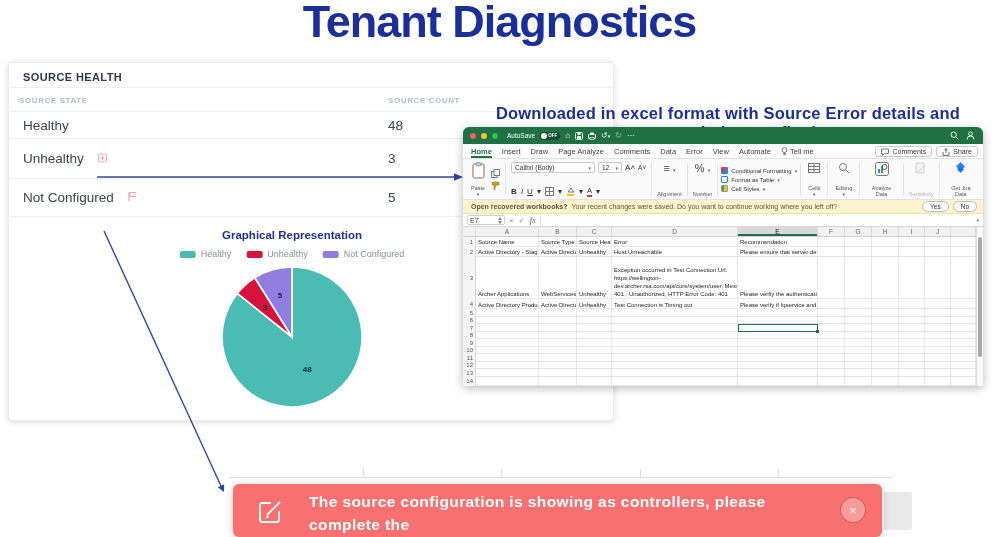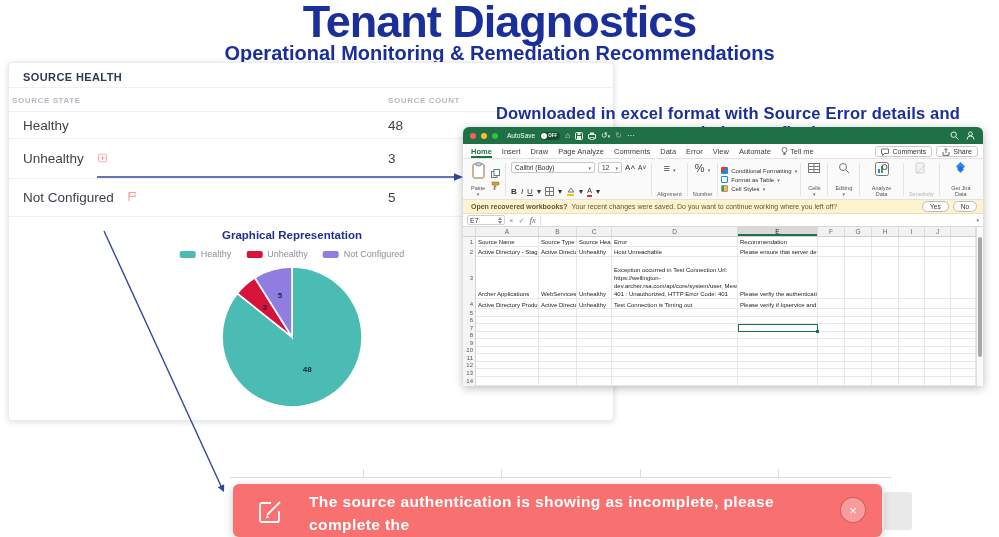--- a/index.html
+++ b/index.html
@@ -105,26 +105,25 @@
   .banner-ico{position:absolute;left:22px;top:12px;}
   .banner-text{position:absolute;left:76px;top:6px;width:530px;font-size:15.5px;font-weight:600;letter-spacing:.4px;color:#fff;line-height:23px;}
   .banner-close{position:absolute;right:16px;top:13px;width:26px;height:26px;border-radius:50%;background:rgba(255,255,255,.30);border:1.5px solid rgba(140,30,30,.45);color:#fff;font-size:13px;display:flex;align-items:center;justify-content:center;cursor:pointer;}
 </style>
 </head>
 <body>
 
 <div class="stage">
 
   <div class="page-title">Tenant Diagnostics</div>
-  <div class="page-subtitle">Operational Monitoring &amp; Remediation Recommendations</div>
 
   <section class="card">
     <div class="sh-title">SOURCE HEALTH</div>
     <div class="sh-div" style="top:24px"></div>
-    <div class="sh-colhead" style="left:3px">SOURCE STATE</div>
+    <div class="sh-colhead" style="left:10px">SOURCE STATE</div>
     <div class="sh-colhead" style="left:379px">SOURCE COUNT</div>
     <div class="sh-div" style="top:48px"></div>
     <div id="sh-rows">
         <div class="sh-row" style="top: 48px; height: 27px;">
           <span class="sh-state" style="top: 50%; transform: translateY(-50%);">Healthy</span>
           <span class="sh-count" style="top: 50%; transform: translateY(-50%);">48</span>
         </div>
         <div class="sh-div" style="top: 75px;"></div>
         <div class="sh-row" style="top: 75px; height: 40px;">
           <span class="sh-state" style="top: 50%; transform: translateY(-50%);">Unhealthy<span class="sh-ico"><svg width="9" height="9" viewBox="0 0 9 9">
@@ -673,20 +672,20 @@
     </div>
   <div class="gray-box"></div>
 
   <div class="banner">
     <svg class="banner-ico" width="30" height="30" viewBox="0 0 30 30">
       <path d="M24 15 v9 a2 2 0 0 1 -2 2 H7 a2 2 0 0 1 -2 -2 V9 a2 2 0 0 1 2 -2 h9" fill="none" stroke="#fff" stroke-width="1.8"></path>
       <path d="M12 19 L25 6" fill="none" stroke="#fff" stroke-width="1.8"></path>
       <path d="M12 19 l-1.2 3.4 3.4 -1.2 z" fill="#fff"></path>
     </svg>
     <div class="banner-text">
-      <div>The source authentication is showing as incomplete, please complete the</div>
+      <div>The source configuration is showing as controllers, please complete the</div>
       <div>configurations and Test Connection.</div>
     </div>
     <div class="banner-close">
         <span>×</span>
       </div>
   </div>
 </div>
 
 </body></html>

